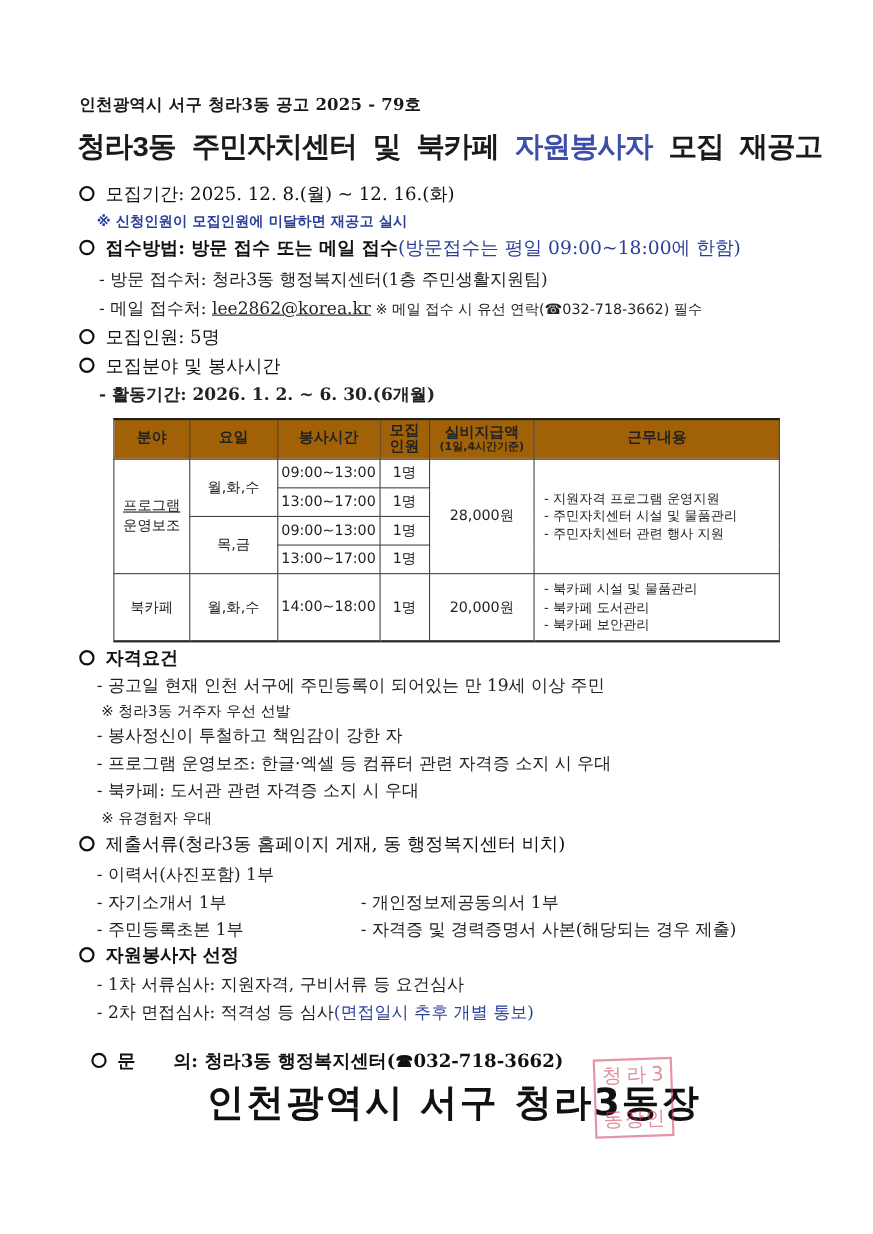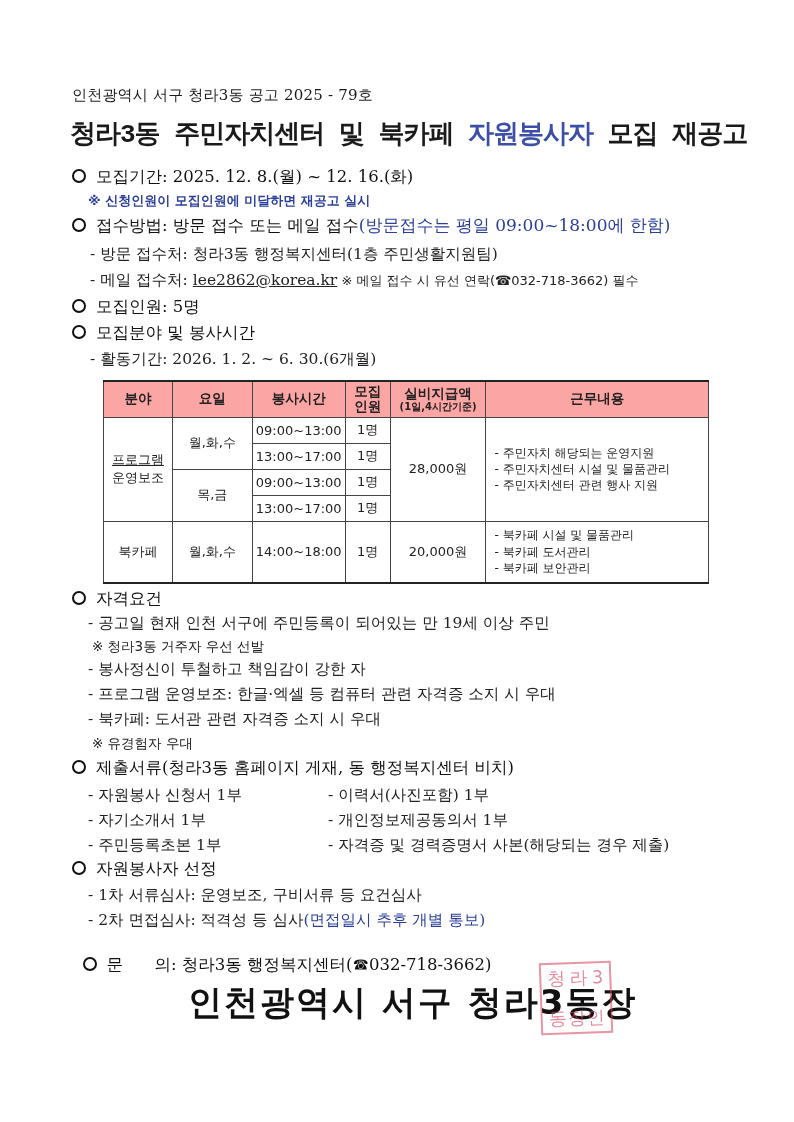--- a/index.html
+++ b/index.html
@@ -1,38 +1,38 @@
 <!DOCTYPE html>
 <html><head>
 <meta charset="utf-8">
 <style>
   * { margin: 0; padding: 0; box-sizing: border-box; }
   html, body { width: 794px; height: 1122px; background: #ffffff; overflow: hidden; }
   body { position: relative; font-family: "DejaVu Serif", "Liberation Serif", serif; color: #111; }
 
   .abs { position: absolute; white-space: nowrap; }
 
-  .doc-number { left: 72px; top: 86px; font-size: 15px; letter-spacing: 0.2px; color: #1a1a1a; }
+  .doc-number { left: 72px; top: 86px; font-size: 15px; letter-spacing: 0.2px; color: #1a1a1a; font-weight: bold; }
   .title { left: 70px; top: 116px; font-family: Liberation Mono, monospace; font-weight: bold; font-size: 26px; letter-spacing: -1px; color: #1a1a1a; }
   .title .accent { color: #3b4fa8; }
 
   .sec { font-size: 16.5px; color: #111; }
   .sec .circ { display: inline-block; width: 14px; height: 14px; border: 2px solid #111; border-radius: 50%; margin-right: 10px; vertical-align: -1px; }
   .sub { font-size: 15.5px; color: #222; }
   .note-blue { font-family: "DejaVu Sans", "Liberation Sans", sans-serif; font-weight: bold; font-size: 13px; color: #2a3f9b; }
   .blue { color: #2a3f9b; }
   .bold-sans { font-family: "DejaVu Sans", "Liberation Sans", sans-serif; font-weight: normal; font-size: 13px; }
   .link { text-decoration: underline; color: #222; }
   .note { font-family: "DejaVu Sans", "Liberation Sans", sans-serif; font-size: 13.5px; color: #222; }
-  .b { font-weight: normal; }
+  .b { font-weight: bold; }
 
   
   table.vol { position: absolute; left: 103px; top: 380px; width: 606px; border-collapse: collapse; font-family: "DejaVu Sans", "Liberation Sans", sans-serif; font-size: 13px; color: #222; }
   table.vol td, table.vol th { border: 1px solid #444; text-align: center; vertical-align: middle; padding: 0; }
-  table.vol th { background: #fca5a5; font-weight: bold; font-size: 13.5px; height: 36px; line-height: 1.15; }
+  table.vol th { background: #a16207; font-weight: bold; font-size: 13.5px; height: 36px; line-height: 1.15; }
   table.vol th .small { font-size: 10px; font-weight: bold; display: block; }
   table.vol td.duty { text-align: left; padding-left: 8px; font-size: 12px; line-height: 1.35; }
   table.vol tr.r td { height: 26px; }
   table.vol tr.bc td { height: 62px; }
   table.vol thead tr { border-top: 2px solid #222; }
   table.vol tbody tr:last-child td { border-bottom: 2px solid #222; }
   .underline { text-decoration: underline; }
 
   .two-col { display: flex; }
   .two-col .c1 { width: 240px; }
@@ -91,21 +91,21 @@
     </tr>
   </thead>
   <tbody>
     <tr class="r">
       <td rowspan="4"><span class="underline">프로그램</span><br><span>운영보조</span></td>
       <td rowspan="2">월,화,수</td>
       <td>09:00~13:00</td>
       <td>1명</td>
       <td rowspan="4">28,000원</td>
       <td rowspan="4" class="duty">
-        <div>- 주민자치 해당되는 운영지원</div>
+        <div>- 지원자격 프로그램 운영지원</div>
         <div>- 주민자치센터 시설 및 물품관리</div>
         <div>- 주민자치센터 관련 행사 지원</div>
       </td>
     </tr>
     <tr class="r">
       <td>13:00~17:00</td>
       <td>1명</td>
     </tr>
     <tr class="r">
       <td rowspan="2">목,금</td>
@@ -139,37 +139,36 @@
 <div class="abs sub" style="left:88px; top:659px;">- 봉사정신이 투철하고 책임감이 강한 자</div>
 <div class="abs sub" style="left:88px; top:684px;">- 프로그램 운영보조: 한글·엑셀 등 컴퓨터 관련 자격증 소지 시 우대</div>
 <div class="abs sub" style="left:88px; top:709px;">- 북카페: 도서관 관련 자격증 소지 시 우대</div>
 <div class="abs note" style="left:92px; top:735px;">※ 유경험자 우대</div>
 
 <div class="abs sec" style="left:72px; top:757px;">
   <span class="circ"></span><span>제출서류(청라3동 홈페이지 게재, 동 행정복지센터 비치)</span>
 </div>
 <div class="abs sub" style="left:88px; top:785px;">
   <div class="two-col" style="height:25px;">
-      <span class="c1">- 자원봉사 신청서 1부</span>
       <span>- 이력서(사진포함) 1부</span>
     </div>
   <div class="two-col" style="height:25px;">
       <span class="c1">- 자기소개서 1부</span>
       <span>- 개인정보제공동의서 1부</span>
     </div>
   <div class="two-col" style="height:25px;">
       <span class="c1">- 주민등록초본 1부</span>
       <span>- 자격증 및 경력증명서 사본(해당되는 경우 제출)</span>
     </div>
 </div>
 
 <div class="abs sec" style="left:72px; top:858px;">
   <span class="circ"></span><span class="b">자원봉사자 선정</span>
 </div>
-<div class="abs sub" style="left:88px; top:885px;">- 1차 서류심사: 운영보조, 구비서류 등 요건심사</div>
+<div class="abs sub" style="left:88px; top:885px;">- 1차 서류심사: 지원자격, 구비서류 등 요건심사</div>
 <div class="abs sub" style="left:88px; top:910px;">
   <span>- 2차 면접심사: 적격성 등 심사</span><span class="blue">(면접일시 추후 개별 통보)</span>
 </div>
 
 <div class="abs sec" style="left:72px; top:935px; white-space:pre;">
   <span class="circ"></span><span class="b">문      의</span><span class="b">: 청라3동 행정복지센터(☎032-718-3662)</span>
 </div>
 
 <div class="abs signature">인천광역시 서구 청라3동장</div>
 <div class="abs seal">

